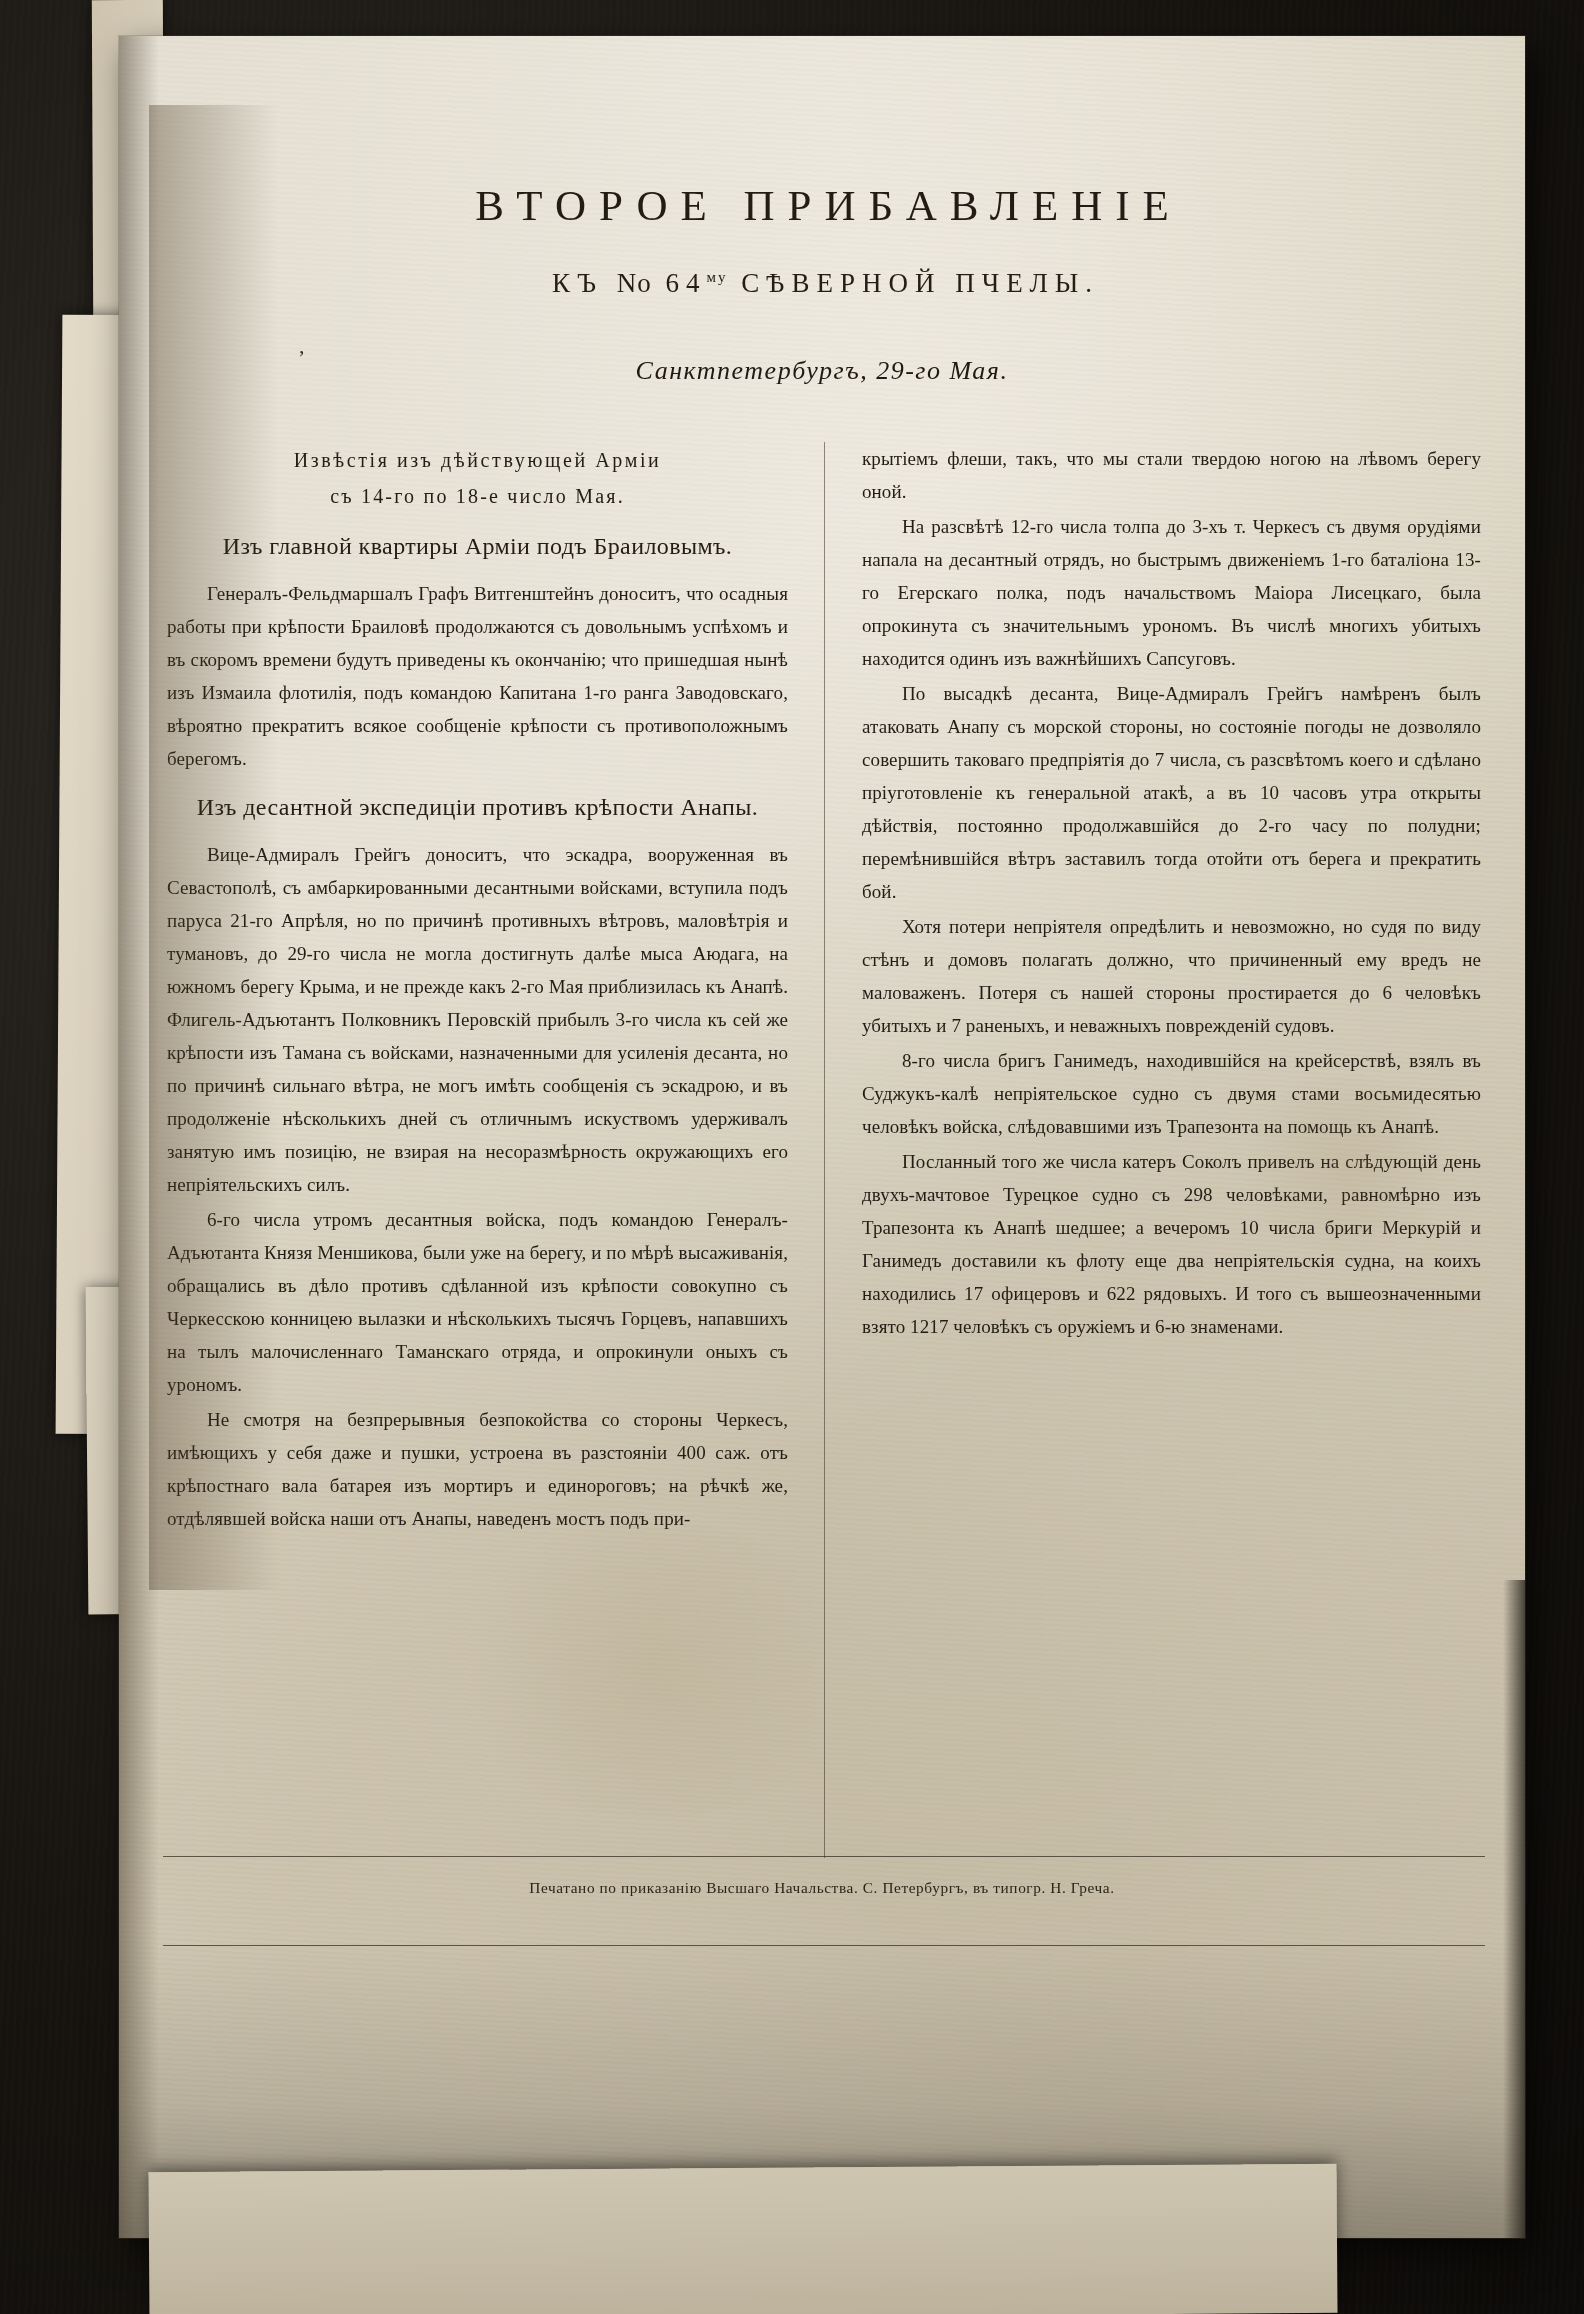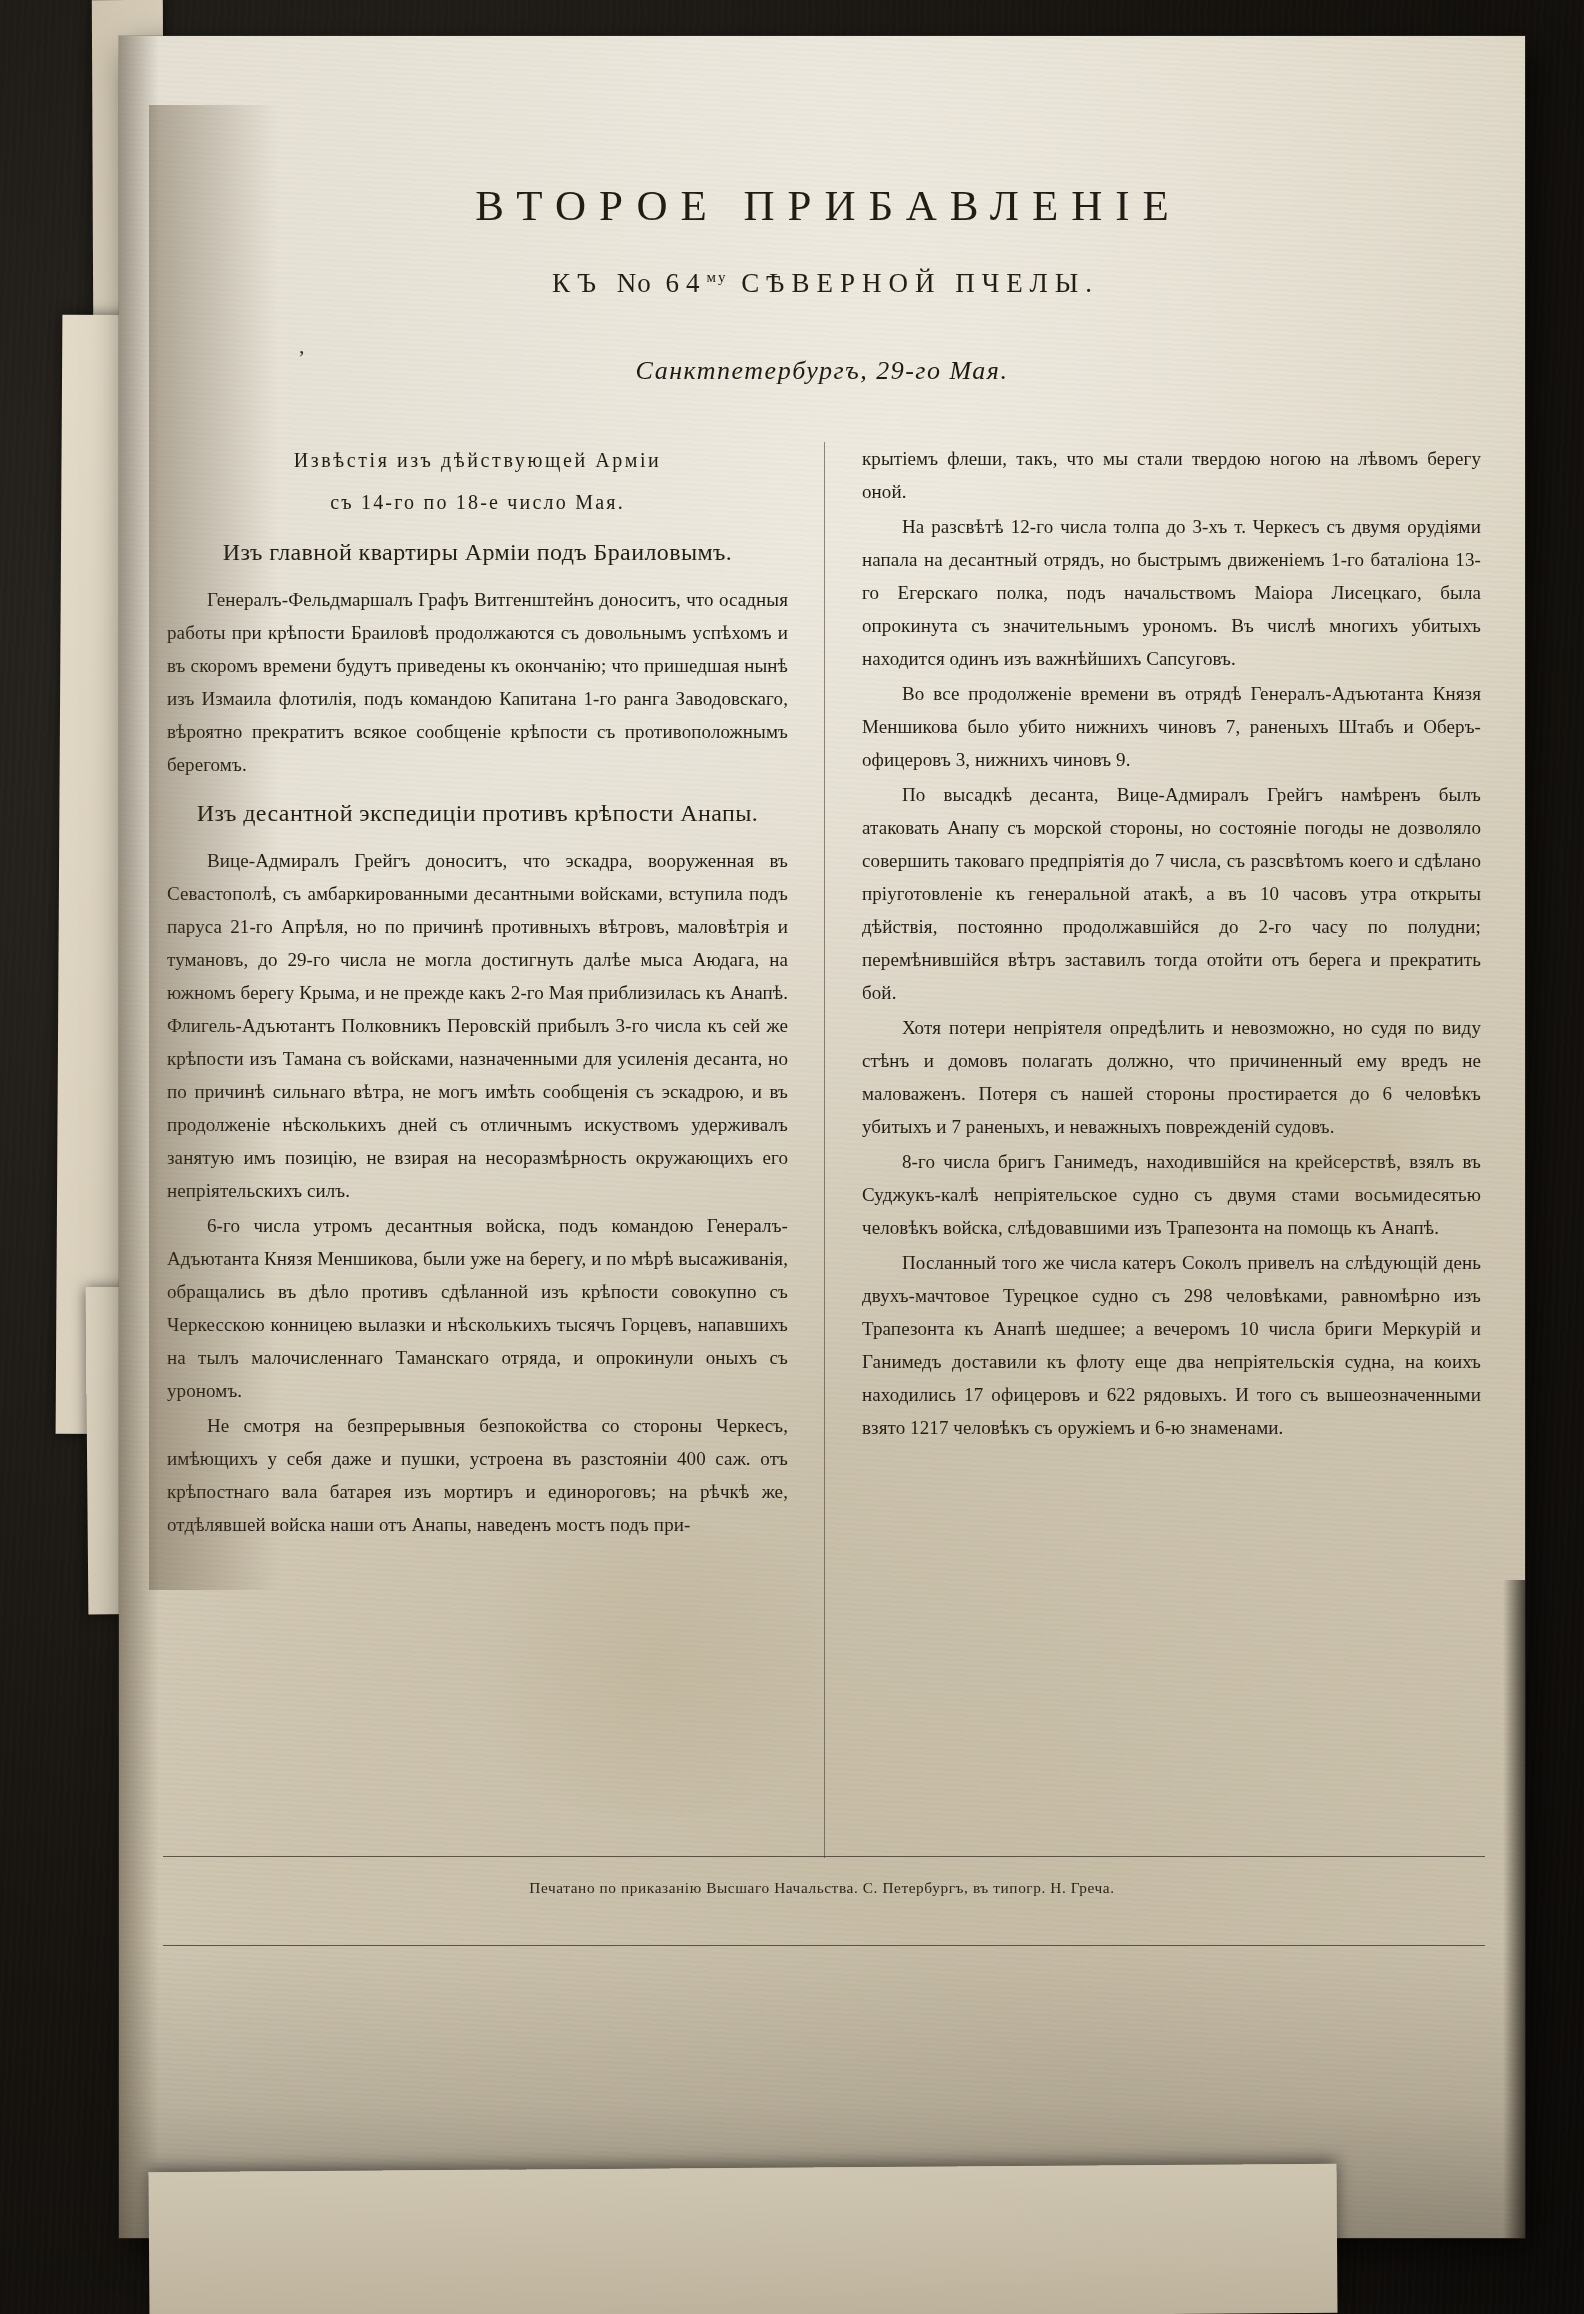--- a/index.html
+++ b/index.html
@@ -168,21 +168,21 @@
     height: 1416px;
   }
 
   .head-center {
     text-align: center;
     font-size: 20px;
     letter-spacing: 2.6px;
     line-height: 36px;
     margin-bottom: 14px;
   }
-  .head-center .l2 { letter-spacing: 2.2px; margin-top: 6px; }
+  .head-center .l2 { letter-spacing: 2.2px; }
 
   .sub-italic {
     font-size: 24px;
     text-align: center;
     margin: 16px 0 14px 0;
     letter-spacing: 0.4px;
   }
 
   p.body {
     margin: 0 0 2px 0;
@@ -333,21 +333,20 @@
         <div class="sub-italic">Изъ десантной экспедиціи противъ крѣпости Анапы.</div>
 
         <p class="body">Вице-Адмиралъ Грейгъ доноситъ, что эскадра, вооруженная въ Севастополѣ, съ амбаркированными десантными войсками, вступила подъ паруса 21-го Апрѣля, но по причинѣ противныхъ вѣтровъ, маловѣтрія и тумановъ, до 29-го числа не могла достигнуть далѣе мыса Аюдага, на южномъ берегу Крыма, и не прежде какъ 2-го Мая приблизилась къ Анапѣ. Флигель-Адъютантъ Полковникъ Перовскій прибылъ 3-го числа къ сей же крѣпости изъ Тамана съ войсками, назначенными для усиленія десанта, но по причинѣ сильнаго вѣтра, не могъ имѣть сообщенія съ эскадрою, и въ продолженіе нѣсколькихъ дней съ отличнымъ искуствомъ удерживалъ занятую имъ позицію, не взирая на несоразмѣрность окружающихъ его непріятельскихъ силъ.</p>
         <p class="body">6-го числа утромъ десантныя войска, подъ командою Генералъ-Адъютанта Князя Меншикова, были уже на берегу, и по мѣрѣ высаживанія, обращались въ дѣло противъ сдѣланной изъ крѣпости совокупно съ Черкесскою конницею вылазки и нѣсколькихъ тысячъ Горцевъ, напавшихъ на тылъ малочисленнаго Таманскаго отряда, и опрокинули оныхъ съ урономъ.</p>
         <p class="body">Не смотря на безпрерывныя безпокойства со стороны Черкесъ, имѣющихъ у себя даже и пушки, устроена въ разстояніи 400 саж. отъ крѣпостнаго вала батарея изъ мортиръ и единороговъ; на рѣчкѣ же, отдѣлявшей войска наши отъ Анапы, наведенъ мостъ подъ при-</p>
       </div>
 
       <div class="col col-right">
         <p class="body cont">крытіемъ флеши, такъ, что мы стали твердою ногою на лѣвомъ берегу оной.</p>
         <p class="body">На разсвѣтѣ 12-го числа толпа до 3-хъ т. Черкесъ съ двумя орудіями напала на десантный отрядъ, но быстрымъ движеніемъ 1-го баталіона 13-го Егерскаго полка, подъ начальствомъ Маіора Лисецкаго, была опрокинута съ значительнымъ урономъ. Въ числѣ многихъ убитыхъ находится одинъ изъ важнѣйшихъ Сапсуговъ.</p>
-        <p class="body">Во все продолженіе времени въ отрядѣ Генералъ-Адъютанта Князя Меншикова было убито нижнихъ чиновъ 7, раненыхъ Штабъ и Оберъ-офицеровъ 3, нижнихъ чиновъ 9.</p>
         <p class="body">По высадкѣ десанта, Вице-Адмиралъ Грейгъ намѣренъ былъ атаковать Анапу съ морской стороны, но состояніе погоды не дозволяло совершить таковаго предпріятія до 7 числа, съ разсвѣтомъ коего и сдѣлано пріуготовленіе къ генеральной атакѣ, а въ 10 часовъ утра открыты дѣйствія, постоянно продолжавшійся до 2-го часу по полудни; перемѣнившійся вѣтръ заставилъ тогда отойти отъ берега и прекратить бой.</p>
         <p class="body">Хотя потери непріятеля опредѣлить и невозможно, но судя по виду стѣнъ и домовъ полагать должно, что причиненный ему вредъ не маловаженъ. Потеря съ нашей стороны простирается до 6 человѣкъ убитыхъ и 7 раненыхъ, и неважныхъ поврежденій судовъ.</p>
         <p class="body">8-го числа бригъ Ганимедъ, находившійся на крейсерствѣ, взялъ въ Суджукъ-калѣ непріятельское судно съ двумя стами восьмидесятью человѣкъ войска, слѣдовавшими изъ Трапезонта на помощь къ Анапѣ.</p>
         <p class="body">Посланный того же числа катеръ Соколъ привелъ на слѣдующій день двухъ-мачтовое Турецкое судно съ 298 человѣками, равномѣрно изъ Трапезонта къ Анапѣ шедшее; а вечеромъ 10 числа бриги Меркурій и Ганимедъ доставили къ флоту еще два непріятельскія судна, на коихъ находились 17 офицеровъ и 622 рядовыхъ. И того съ вышеозначенными взято 1217 человѣкъ съ оружіемъ и 6-ю знаменами.</p>
       </div>
     </div>
 
     <div class="rule-h rule-top"></div>
     <div class="imprint">Печатано по приказанію Высшаго Начальства. С. Петербургъ, въ типогр. Н. Греча.</div>
     <div class="rule-h rule-bottom"></div>

